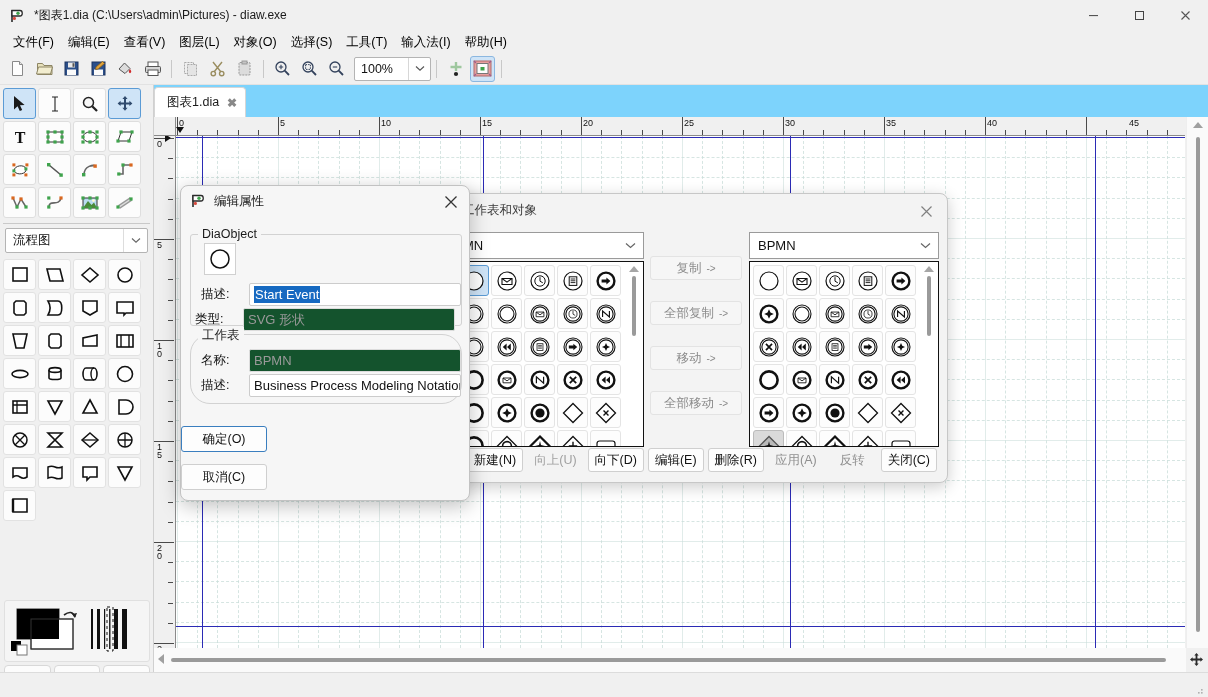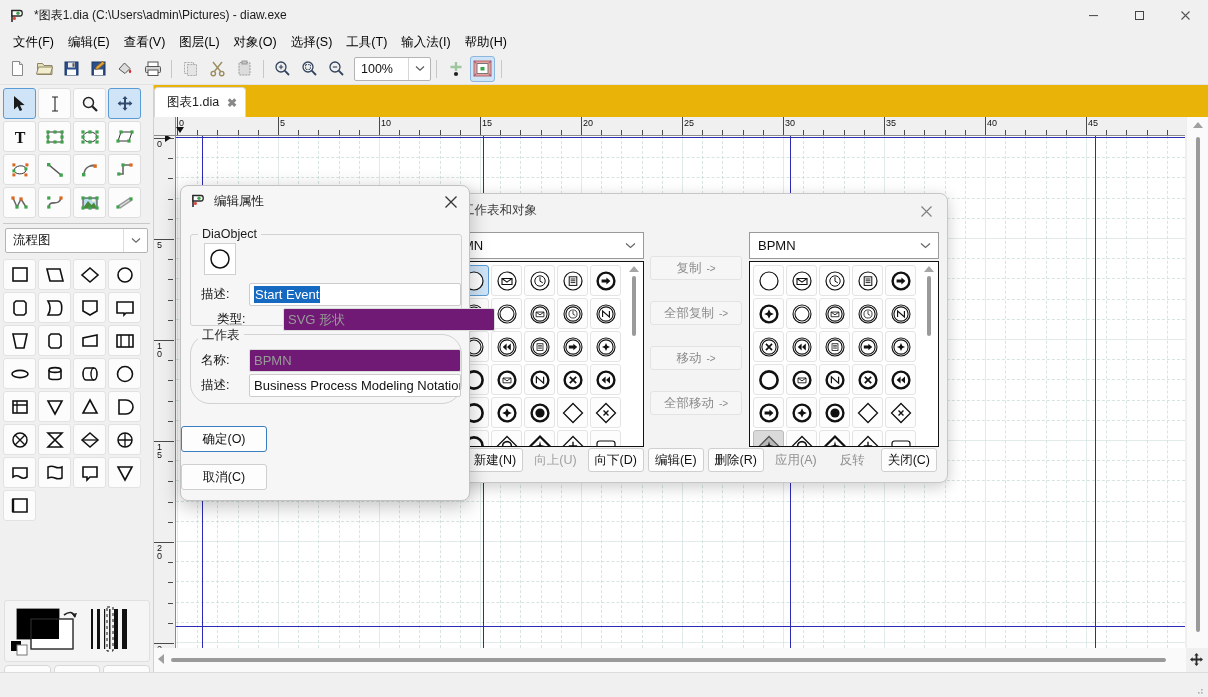--- a/index.html
+++ b/index.html
@@ -101,21 +101,21 @@
   .line-cell {
     flex: 1; height: 26px; margin-right: 3px; background: #fcfcfc;
     border: 1px solid #d8d8d8; border-radius: 4px;
     display: flex; align-items: center; justify-content: center;
   }
   .line-cell:last-child { margin-right: 0; }
 
   
   .tabstrip {
     position: absolute; left: 154px; top: 85px; width: 1054px; height: 32px;
-    background: #eab308; display: flex; align-items: flex-end;
+    background: #7dd3fc; display: flex; align-items: flex-end;
   }
   .tab {
     height: 30px; display: flex; align-items: center; padding: 0 8px 0 12px;
     background: #fff; border-top: 1px solid #d6d6d6; border-left: 1px solid #d6d6d6;
     border-right: 1px solid #d6d6d6; border-radius: 4px 4px 0 0;
   }
   .tab .tab-label { font-size: 12.5px; color: #1a1a1a; margin-right: 8px; }
   .tab .tab-close { color: #888; font-size: 12px; font-weight: bold; }
 
   
@@ -250,21 +250,21 @@
     position: absolute; left: 13px; top: 8px; width: 32px; height: 32px;
     border: 1px solid #d0d0d0; background: #fff; display: flex; align-items: center; justify-content: center;
   }
   .frow { position: absolute; display: flex; align-items: center; }
   .flabel { width: 48px; font-size: 12.5px; color: #111; }
   .finput {
     height: 23px; border: 1px solid #cccccc; background: #fff;
     display: flex; align-items: center; padding: 0 4px; font-size: 13px; color: #111;
     border-radius: 2px;
   }
-  .finput.ro { background: #701a75; color: #999; border-color: #dcdcdc; }
+  .finput.ro { background: #14532d; color: #999; border-color: #dcdcdc; }
   .finput .selhl { background: #1669c1; color: #fff; padding: 1px 1px; }
   .dlg-props .btnrow {
     position: absolute; left: 0; right: 0; bottom: 10px; display: flex;
     justify-content: center; gap: 12px; flex-direction: column;
   }
   .dlg-btn {
     width: 86px; height: 26px; display: flex; align-items: center; justify-content: center;
     background: #fdfdfd; border: 1px solid #cfcfcf; border-radius: 3px;
     font-size: 12.5px; color: #111;
   }
@@ -848,21 +848,21 @@
       <div class="tick" style="left: 748.4px; width: 1px; height: 5px; top: 13px;"></div>
       <div class="tick" style="left: 768.6px; width: 1px; height: 5px; top: 13px;"></div>
       <div class="tick" style="left: 788.8px; width: 1px; height: 5px; top: 13px;"></div>
       <div class="tick" style="left: 809px; width: 1px; height: 18px; top: 0px;"></div>
       <div class="rlabel" style="left: 811px; top: 1px;">40</div>
       <div class="tick" style="left: 829.2px; width: 1px; height: 5px; top: 13px;"></div>
       <div class="tick" style="left: 849.4px; width: 1px; height: 5px; top: 13px;"></div>
       <div class="tick" style="left: 869.6px; width: 1px; height: 5px; top: 13px;"></div>
       <div class="tick" style="left: 889.8px; width: 1px; height: 5px; top: 13px;"></div>
       <div class="tick" style="left: 910px; width: 1px; height: 18px; top: 0px;"></div>
-      <div class="rlabel" style="left: 912px; top: 1px;">45</div>
+      <div class="rlabel" style="left: 912px; top: 1px; padding-left: 41px;">45</div>
       <div class="tick" style="left: 930.2px; width: 1px; height: 5px; top: 13px;"></div>
       <div class="tick" style="left: 950.4px; width: 1px; height: 5px; top: 13px;"></div>
       <div class="tick" style="left: 970.6px; width: 1px; height: 5px; top: 13px;"></div>
       <div class="tick" style="left: 990.8px; width: 1px; height: 5px; top: 13px;"></div>
       <div style="position: absolute; left: 0px; top: 10px; width: 0px; height: 0px; border-left: 4px solid transparent; border-right: 4px solid transparent; border-top: 6px solid rgb(17, 17, 17);"></div>
     </div>
 <div class="vruler" id="vruler">
       <div class="tick" style="top: 2px; height: 1px; width: 20px; left: 0px;"></div>
       <div class="vlabel" style="left: 1px; top: 4px;">0</div>
       <div class="tick" style="top: 22.2px; height: 1px; width: 5px; left: 14px;"></div>
@@ -1564,21 +1564,21 @@
       <svg width="24" height="24" viewBox="0 0 24 24">
             <circle cx="12" cy="12" r="9" fill="#fff" stroke="#111" stroke-width="1.5"></circle>
           </svg>
     </div>
     <div class="frow" style="left:10px; top:48px;">
       <div class="flabel">描述:</div>
       <div class="finput" style="width:212px;">
         <span class="selhl">Start Event</span>
       </div>
     </div>
-    <div class="frow" style="left:26px; top:73px;gap:18px;">
+    <div class="frow" style="left:4px; top:73px;">
       <div class="flabel">类型:</div>
       <div class="finput ro" style="width:212px;">
         <span>SVG 形状</span>
       </div>
     </div>
   </div>
 
   <div class="fieldset fs-sheet">
     <div class="fs-legend">工作表</div>
     <div class="frow" style="left:10px; top:14px;">

